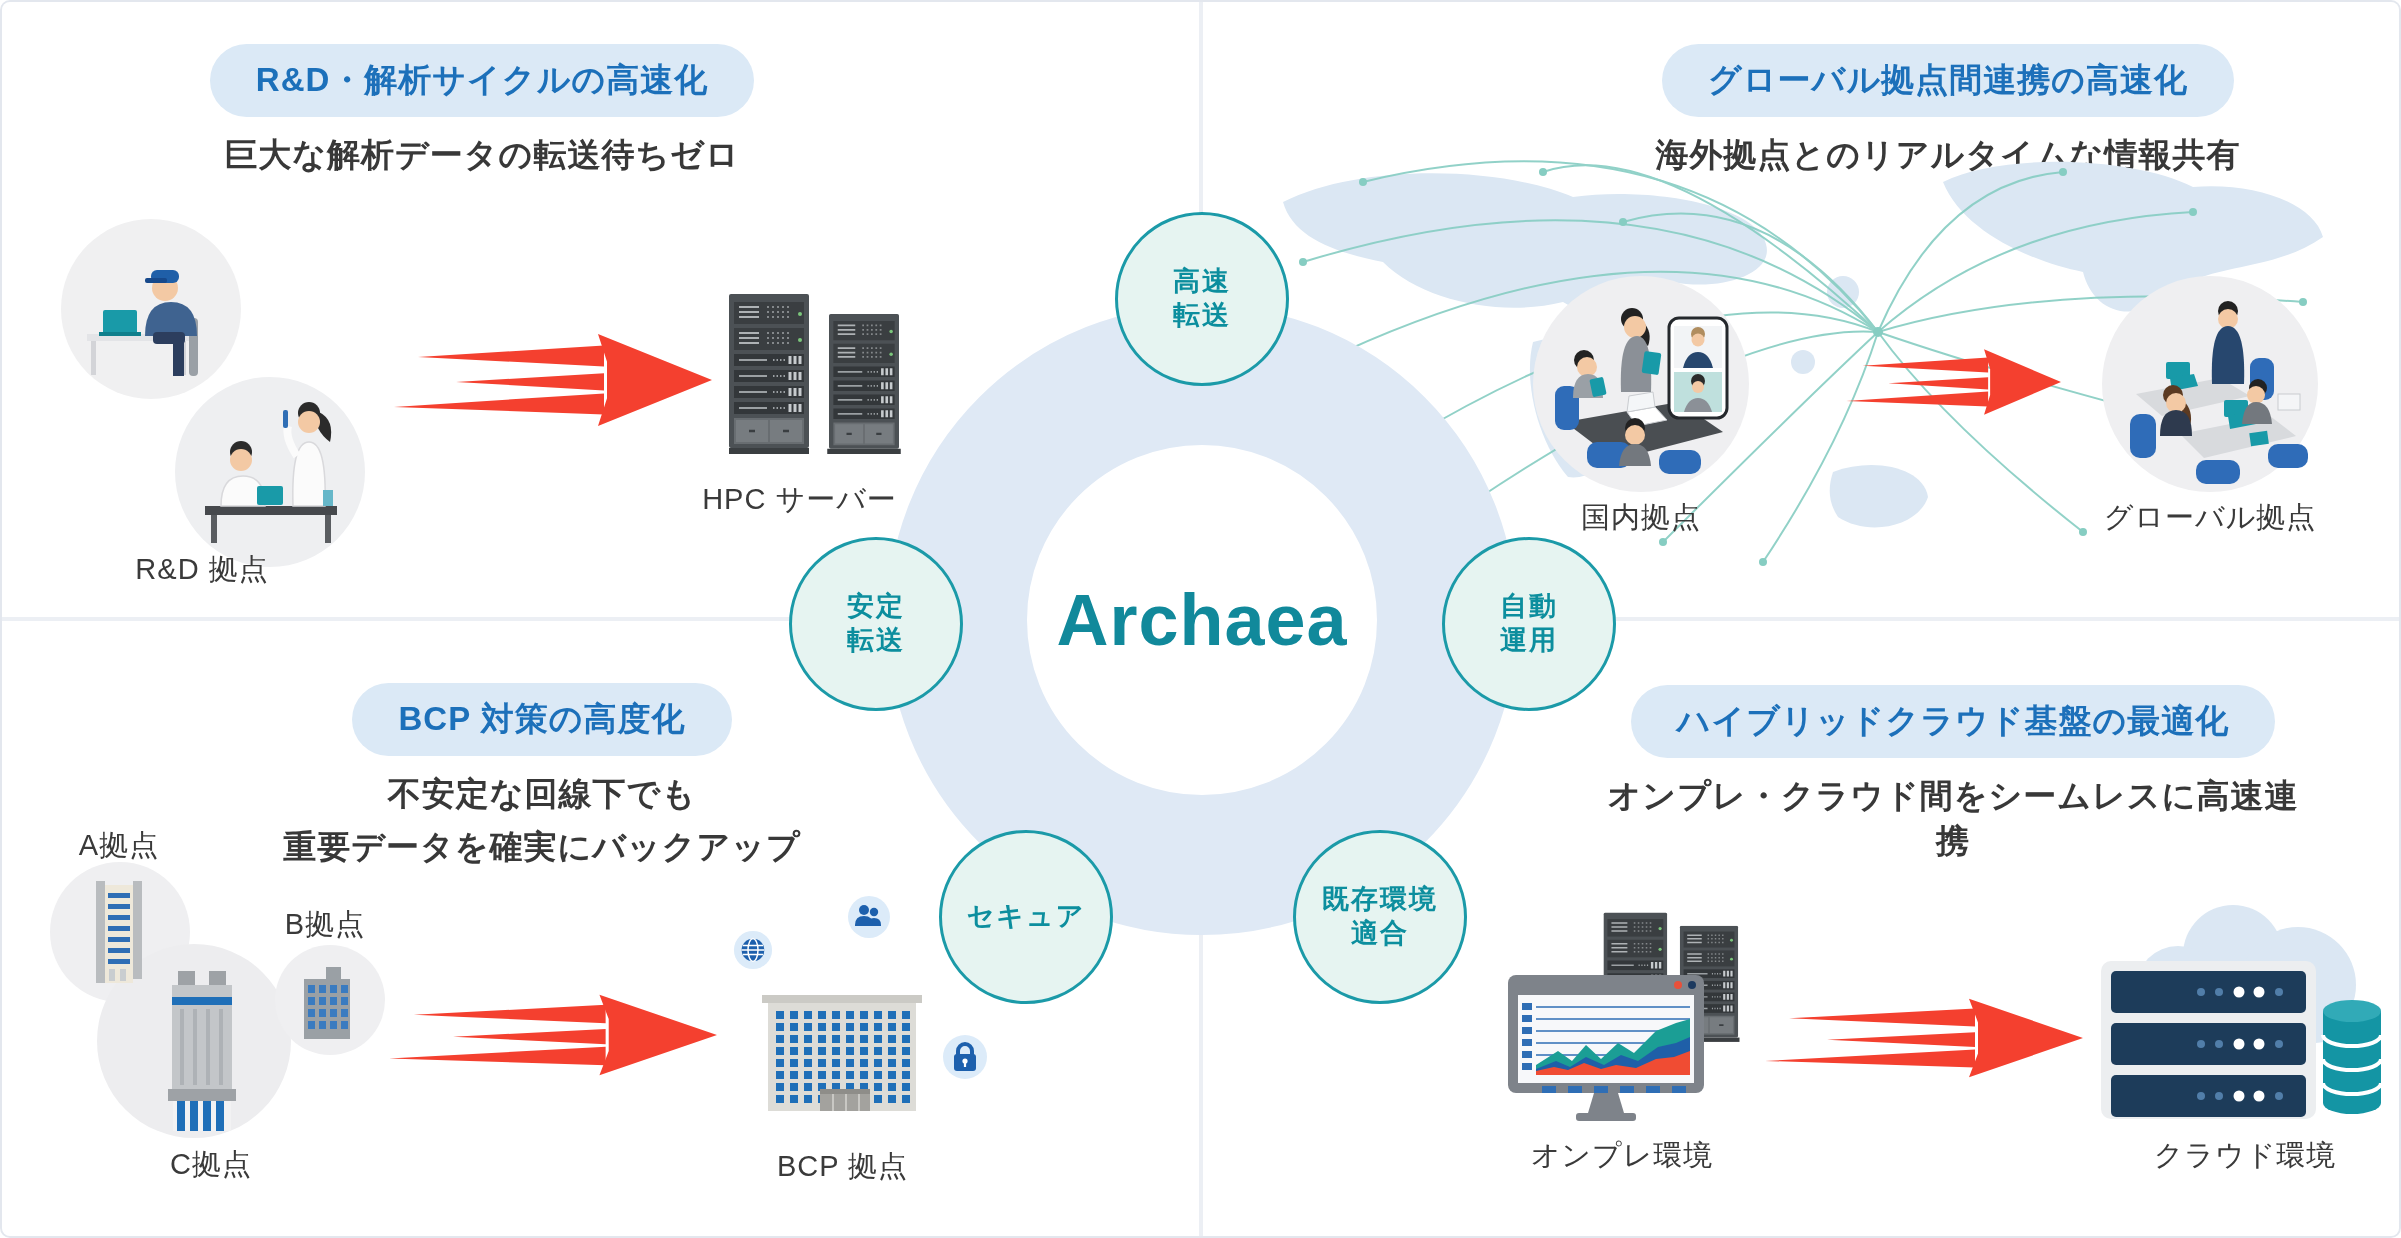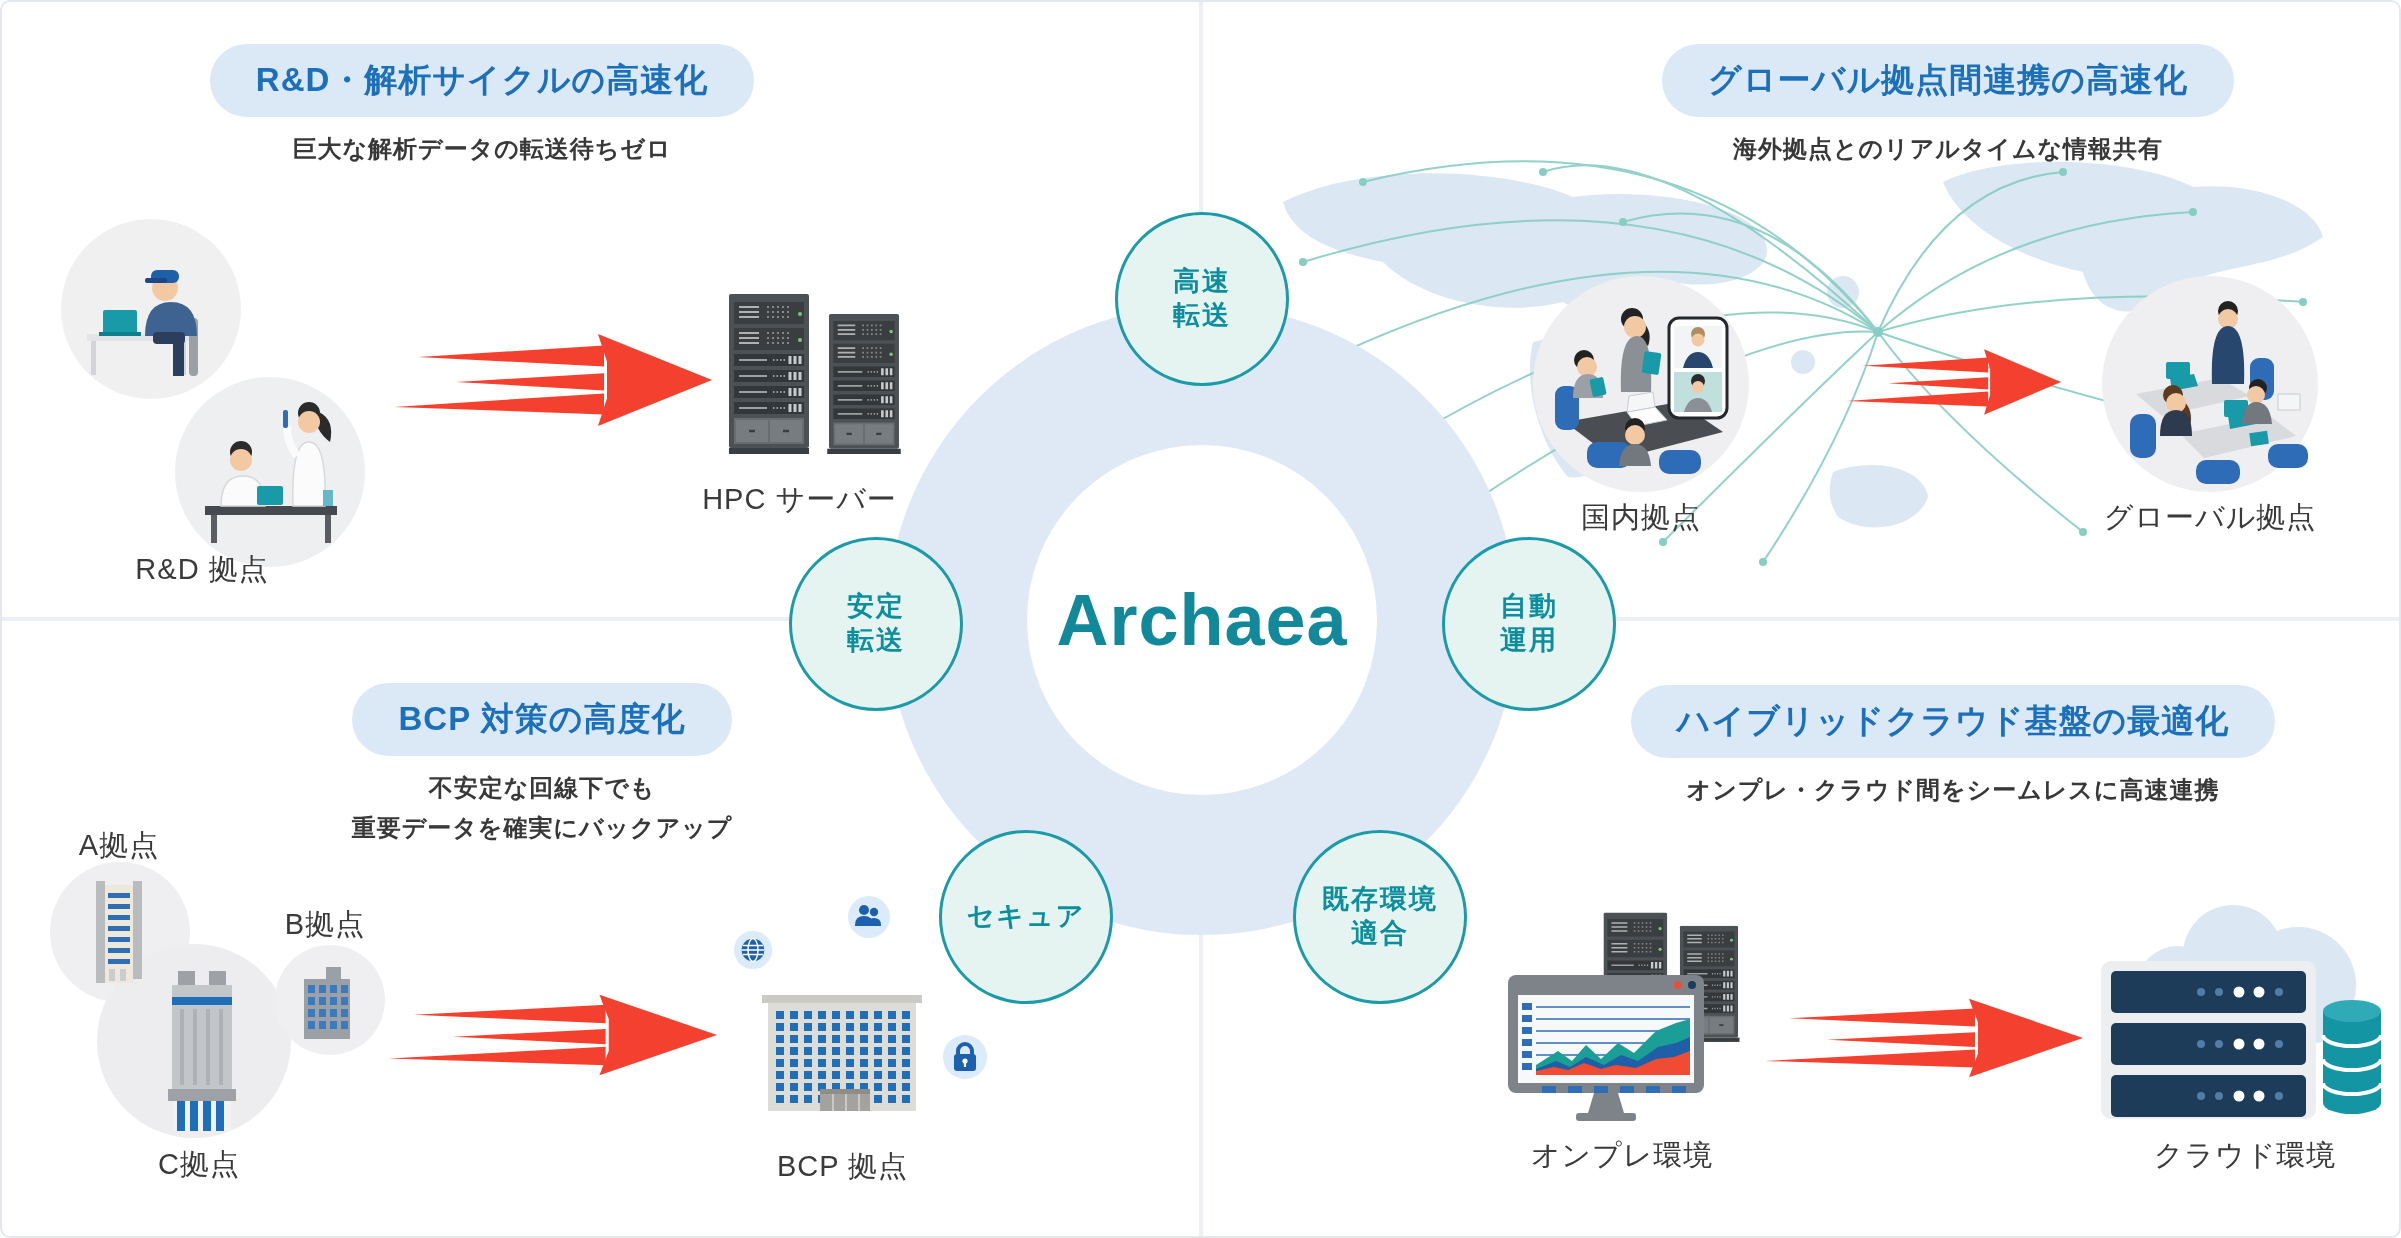--- a/index.html
+++ b/index.html
@@ -12,21 +12,21 @@
   }
   *{box-sizing:border-box; margin:0; padding:0;}
   body{background:#fff; font-family:"Liberation Sans","DejaVu Sans",sans-serif;}
   .canvas{position:relative; width:2401px; height:1238px; background:var(--divider);
     border:2px solid var(--outer-border); border-radius:10px; overflow:hidden;
     display:grid; grid-template-columns:1197px 1196px; grid-template-rows:615px 615px; gap:4px;}
   .quad{position:relative; background:#fff;}
   .header{position:absolute; text-align:center;}
   .pill{display:inline-block; background:var(--pill-bg); color:var(--accent-blue);
     font-size:33px; font-weight:bold; padding:14px 46px; border-radius:44px; letter-spacing:1px;}
-  .subtitle{margin-top:16px; font-size:24px; font-weight:bold; color:var(--heading-dark); letter-spacing:1px;}
+  .subtitle{margin-top:16px; font-size:33px; font-weight:bold; color:var(--heading-dark); letter-spacing:1px;}
   .subtitle+.subtitle{margin-top:8px;}
   .site-label{position:absolute; text-align:center; font-size:29px; color:var(--label-dark); letter-spacing:1px;}
   .abs{position:absolute;}
   .arrow-svg{position:absolute; color:var(--arrow-red);}
   
   .donut{position:absolute; left:885px; top:303px; width:630px; height:630px;
     border:140px solid var(--ring-blue); background:#fff; border-radius:50%;}
   .product-name{position:absolute; left:1000px; top:570px; width:400px; height:96px;
     display:flex; align-items:center; justify-content:center;
     font-size:72px; font-weight:bold; color:var(--product-teal); letter-spacing:1px;}
@@ -334,21 +334,21 @@
     </svg>
     <svg class="abs" style="left:940px; top:413px;" width="46" height="46" viewBox="0 0 46 46">
       <circle cx="23" cy="23" r="22" fill="#dcebf9"></circle>
       <path d="M16,21 v-4 a7,7 0 0 1 14,0 v4" stroke="#1d60ad" stroke-width="4" fill="none"></path>
       <rect x="12" y="20" width="22" height="17" rx="3" fill="#1d60ad"></rect>
       <circle cx="23" cy="27" r="2.6" fill="#fff"></circle>
       <rect x="21.9" y="28" width="2.2" height="5" fill="#fff"></rect>
     </svg>
     <div class="site-label" style="left:42px; top:205px; width:150px;">A拠点</div>
     <div class="site-label" style="left:248px; top:284px; width:150px;">B拠点</div>
-    <div class="site-label" style="left:112px; top:524px; width:170px;">C拠点</div>
+    <div class="site-label" style="left:124px; top:524px; width:170px;">C拠点</div>
     <div class="site-label" style="left:748px; top:526px; width:185px;">BCP 拠点</div>
   </section>
 
   <section class="quad">
     <div class="header" style="left:390px; top:36px; width:720px;margin-top:28px;">
       <div class="pill">ハイブリッドクラウド基盤の最適化</div>
       <div class="subtitle">オンプレ・クラウド間をシームレスに高速連携</div>
     </div>
     <svg class="abs" style="left:400px; top:290px;" width="140" height="135" viewBox="0 0 170 165">
       <use href="#sym-rack" x="0" y="0" width="78" height="160"></use>

